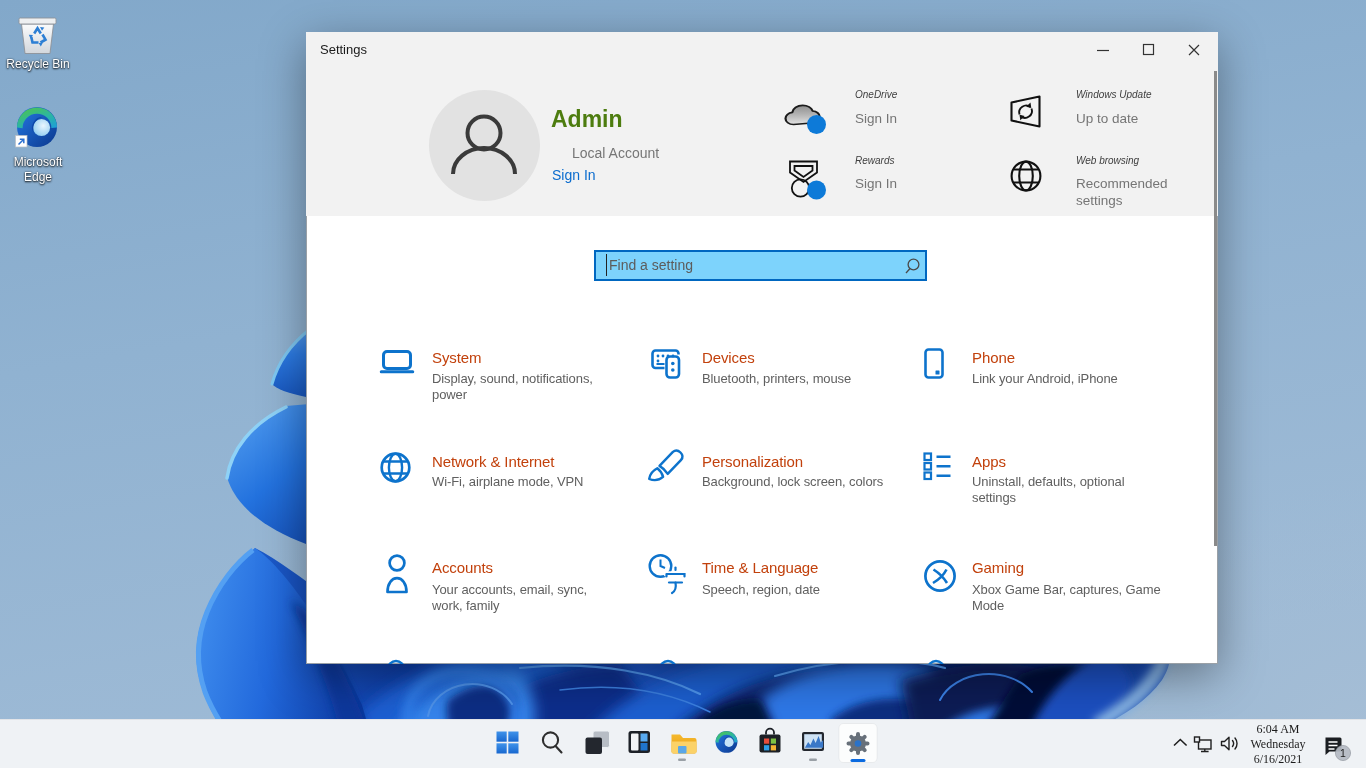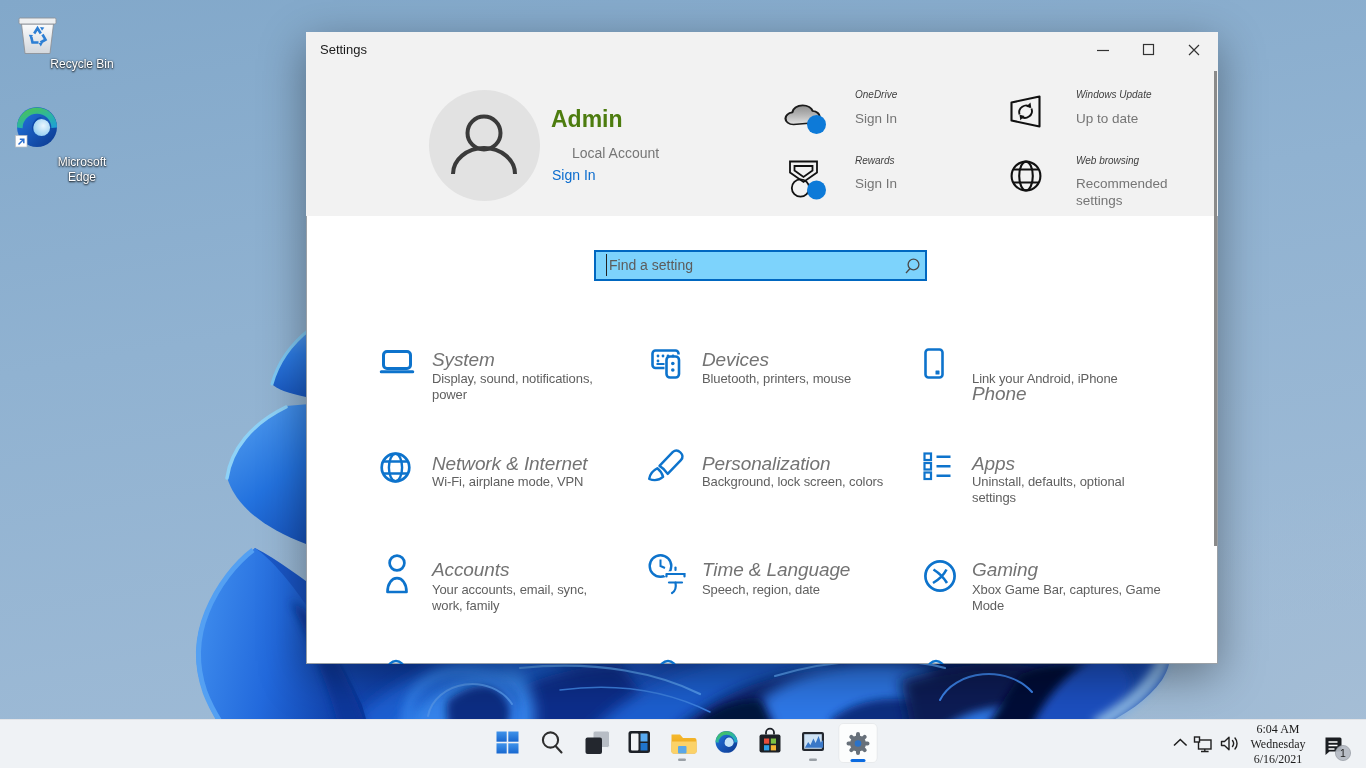--- a/index.html
+++ b/index.html
@@ -18,31 +18,31 @@
   #localacc{left:572px;top:145px;font-size:14px;color:#767676;}
   #signin1{left:552px;top:167px;font-size:14px;color:#0b6cce;}
   .hgt{font-size:10px;color:#404040;font-style:italic;}
   .hgs{font-size:13.5px;color:#757575;}
   
   #search{left:594px;top:250px;width:333px;height:31px;background:#7dd3fc;
     border:2px solid #0067c0;box-sizing:border-box;}
   #search span{position:absolute;left:13px;top:5px;font-size:14px;color:#5c5c5c;}
   #caret{left:606px;top:254px;width:1px;height:22px;background:#222;}
   
-  .gt{font-size:19px;color:#737373;letter-spacing:-0.1px;font-style:italic;}
+  .gt{font-size:15px;color:#c2410c;letter-spacing:-0.1px;}
   .gs{font-size:13px;color:#606060;line-height:16px;letter-spacing:-0.1px;}
   
   #sbar{left:1214px;top:71px;width:3px;height:475px;background:#8a8a8a;}
   
   #tbar{position:absolute;left:0;top:719px;width:1366px;height:49px;
     background:#eff2f5;border-top:1px solid #e2e4e8;box-sizing:border-box;}
   .tray{font-size:12px;color:#1b1b1b;text-align:center;font-family:Liberation Serif, serif;}
   
   .dlabel{position:absolute;color:#fff;font-size:12px;text-align:center;
-    text-shadow:0 1px 2px rgba(0,0,0,0.95),0 0 2px rgba(0,0,0,0.55);line-height:15px;margin-left:44px;}
+    text-shadow:0 1px 2px rgba(0,0,0,0.95),0 0 2px rgba(0,0,0,0.55);line-height:15px;}
 </style>
 </head>
 <body>
 <svg id="wall" width="1366" height="768" viewBox="0 0 1366 768">
 <defs>
   <linearGradient id="sky" x1="0" y1="0" x2="0.3" y2="1">
     <stop offset="0" stop-color="#82a8ca"></stop>
     <stop offset="0.45" stop-color="#90b2d1"></stop>
     <stop offset="1" stop-color="#9fbbd6"></stop>
   </linearGradient>
@@ -235,21 +235,21 @@
 <div class="abs" id="caret"></div>
 <svg class="abs" style="left:903px;top:256px;" width="22" height="20" viewBox="0 0 22 20">
   <circle cx="10.5" cy="8.5" r="5.4" fill="none" stroke="#4a4a4a" stroke-width="1.3"></circle>
   <path d="M7 12.5 L3 17" stroke="#4a4a4a" stroke-width="1.3"></path>
 </svg>
 
 <div class="txt gt" style="left:432px;top:349px;">System</div>
 <div class="gs abs" style="left:432px;top:371px;width:170px;">Display, sound, notifications, power</div>
 <div class="txt gt" style="left:702px;top:349px;">Devices</div>
 <div class="gs abs" style="left:702px;top:371px;width:200px;">Bluetooth, printers, mouse</div>
-<div class="txt gt" style="left:972px;top:349px;margin-top:34px;">Phone</div>
+<div class="txt gt" style="left:972px;top:349px;">Phone</div>
 <div class="gs abs" style="left:972px;top:371px;width:200px;">Link your Android, iPhone</div>
 
 <div class="txt gt" style="left:432px;top:452.5px;">Network &amp; Internet</div>
 <div class="gs abs" style="left:432px;top:474px;width:200px;">Wi-Fi, airplane mode, VPN</div>
 <div class="txt gt" style="left:702px;top:452.5px;">Personalization</div>
 <div class="gs abs" style="left:702px;top:474px;width:200px;">Background, lock screen, colors</div>
 <div class="txt gt" style="left:972px;top:452.5px;">Apps</div>
 <div class="gs abs" style="left:972px;top:474px;width:160px;">Uninstall, defaults, optional settings</div>
 
 <div class="txt gt" style="left:432px;top:558.5px;">Accounts</div>

